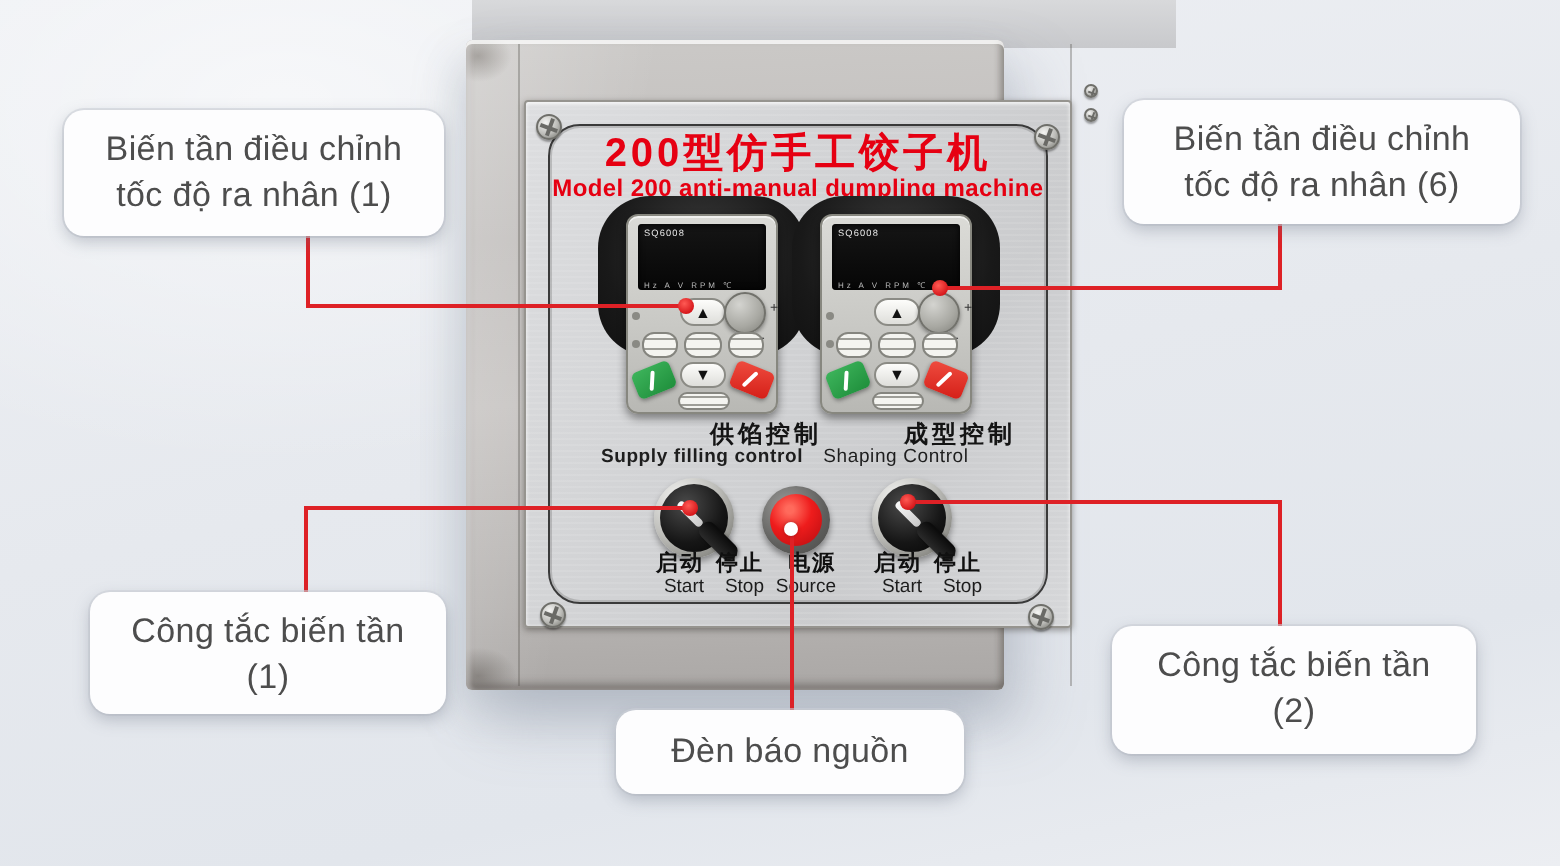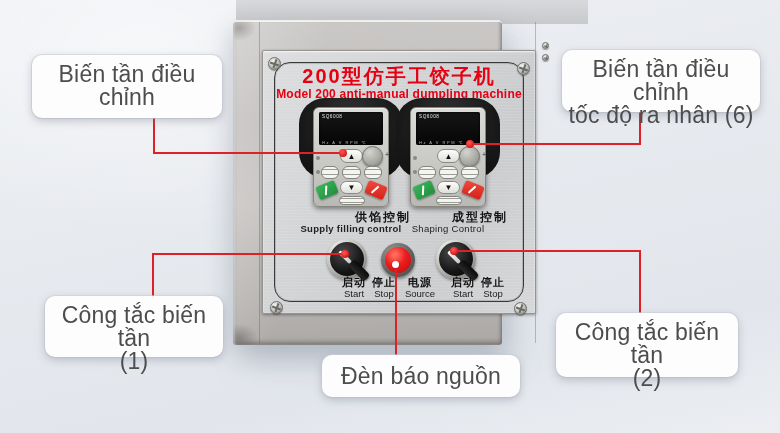--- a/index.html
+++ b/index.html
@@ -108,33 +108,33 @@
   .lever-wrap{position:absolute;left:20px;top:20px;width:0;height:0;transform:rotate(-45deg);}
   .lever-stripe{position:absolute;left:-2px;top:-15px;width:4px;height:16px;border-radius:2px;
     background:linear-gradient(180deg,#fafafa,#c9c9c9);}
   .lever-stick{position:absolute;left:-4.5px;top:1px;width:9px;height:23px;border-radius:4px;
     background:linear-gradient(90deg,#2a2a2a,#0a0a0a);box-shadow:0 1px 2px rgba(0,0,0,.45);}
   .power-ring{position:absolute;width:34px;height:34px;border-radius:50%;
     background:radial-gradient(circle at 35% 30%, #9a9a98, #5f5f5d 60%, #4a4a48);
     box-shadow:0 2px 3px rgba(0,0,0,.4);}
   .power-btn{position:absolute;left:4px;top:4px;width:26px;height:26px;border-radius:50%;
     background:radial-gradient(circle at 38% 30%, #ff6a5c 8%, #ee1c1c 45%, #c00f12 90%);}
-  .sw-col{position:absolute;width:40px;text-align:center;margin-left:22px;}
+  .sw-col{position:absolute;width:40px;text-align:right;}
   .lbl-cn{font-size:11px;font-weight:bold;color:#101010;letter-spacing:1px;line-height:12px;}
   .lbl-en{font-size:9.5px;color:#1c1c1c;line-height:12px;}
   
   .ann-line{position:absolute;background:#de2126;}
   .ann-dot{position:absolute;width:8px;height:8px;border-radius:50%;
     background:radial-gradient(circle at 40% 35%, #ff5a54, #d41418 75%);}
   .ann-dot-white{position:absolute;width:7px;height:7px;border-radius:50%;background:#fff;
     box-shadow:0 0 2px rgba(0,0,0,.3);}
   .callout{position:absolute;background:#fdfdfe;border-radius:10px;
     box-shadow:0 3px 8px rgba(100,110,125,.35), 0 0 0 1px rgba(210,214,220,.6);
     color:#4d4d4d;text-align:center;}
-  .callout .t{display:block;font-size:23px;line-height:23px;letter-spacing:.2px;}
+  .callout .t{display:block;font-size:17px;line-height:23px;letter-spacing:.2px;}
   .callout.two{padding-top:8px;}
   .callout.one .t{line-height:42px;}
 </style>
 </head>
 <body>
 
 <div class="scene">
 
   <div class="bg-strip"></div>
 
@@ -280,30 +280,31 @@
 
   <div class="ann-line" style="left:453px;top:250px;width:188px;height:2px;"></div>
   <div class="ann-line" style="left:639px;top:250px;width:2px;height:63px;"></div>
   <div class="ann-dot" style="left:450px;top:247px;"></div>
 
   <div class="ann-line" style="left:395px;top:263px;width:2px;height:92px;"></div>
   <div class="ann-dot-white" style="left:392px;top:261px;"></div>
 
   <div class="callout two" style="left:32px;top:55px;width:190px;height:63px;">
     <span class="t">Biến tần điều chỉnh</span>
+    <span class="t">tốc độ ra nhân (1)</span>
   </div>
   <div class="callout two" style="left:562px;top:50px;width:198px;height:62px;">
     <span class="t">Biến tần điều chỉnh</span>
     <span class="t">tốc độ ra nhân (6)</span>
   </div>
   <div class="callout two" style="left:45px;top:296px;width:178px;height:61px;">
     <span class="t">Công tắc biến tần</span>
     <span class="t">(1)</span>
   </div>
   <div class="callout two" style="left:556px;top:313px;width:182px;height:64px;">
     <span class="t">Công tắc biến tần</span>
     <span class="t">(2)</span>
   </div>
-  <div class="callout one" style="left:322px;top:355px;width:198px;height:42px;">
+  <div class="callout one" style="left:308px;top:355px;width:174px;height:42px;">
     <span class="t">Đèn báo nguồn</span>
   </div>
 
 </div>
 
 </body></html>

